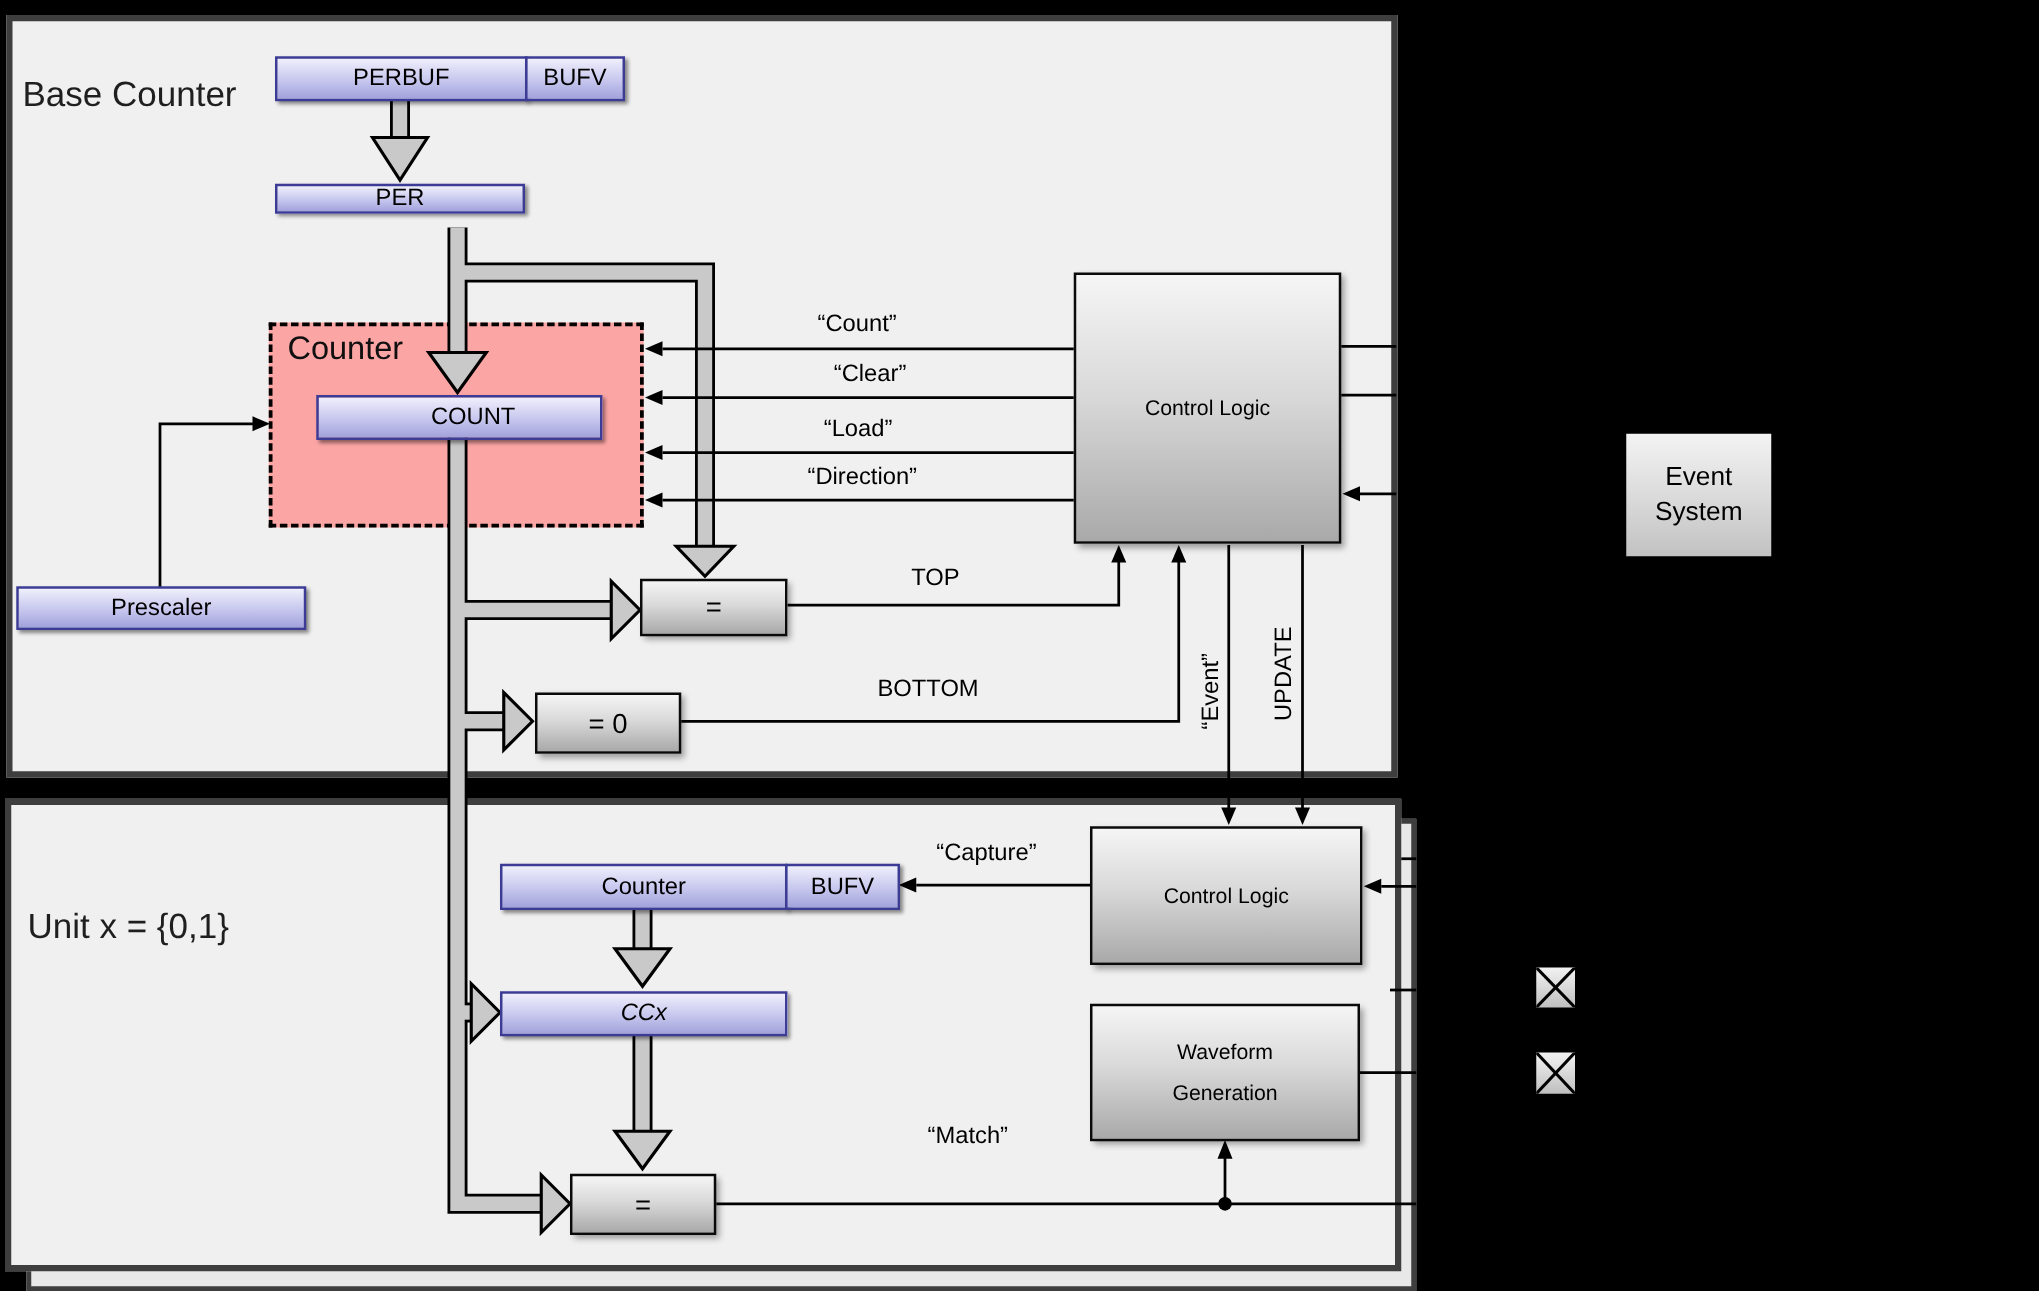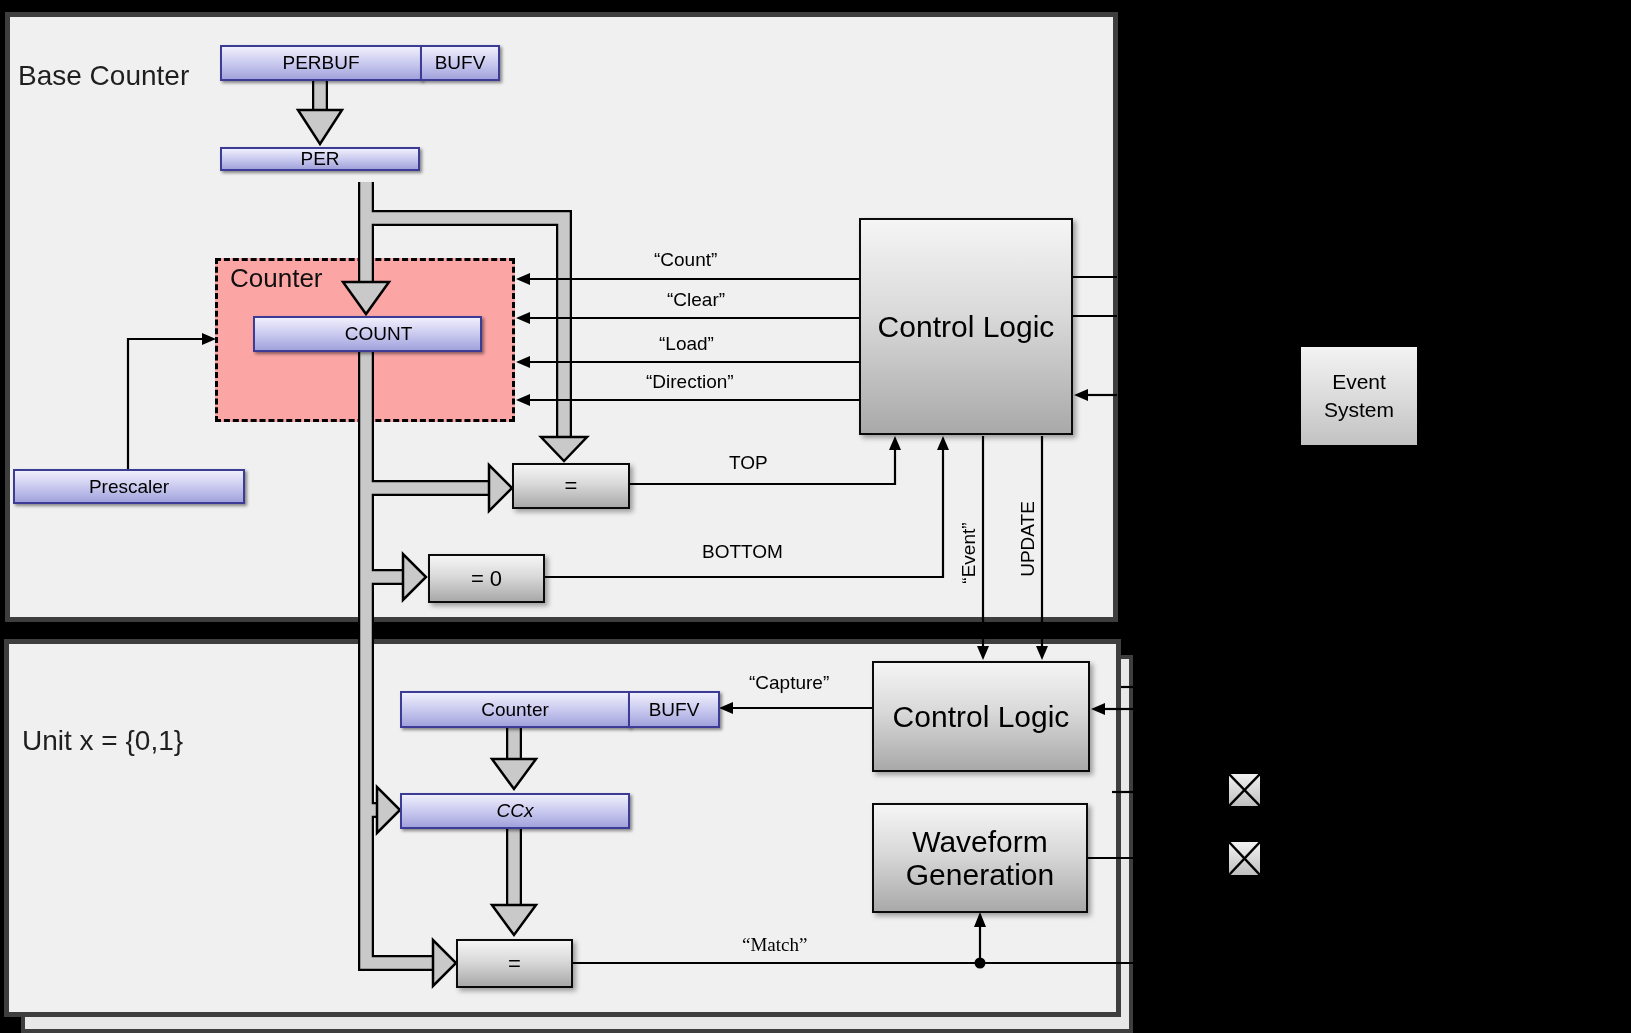--- a/index.html
+++ b/index.html
@@ -23,21 +23,21 @@
     box-shadow:2px 2px 3px rgba(0,0,0,0.45);
     display:flex;align-items:center;justify-content:center;
     font-size:19px;color:#000;
   }
   .gbox{
     position:absolute;box-sizing:border-box;z-index:4;
     background:linear-gradient(180deg,#f5f5f5 0%,#d9d9d9 45%,#a9a9a9 100%);
     border:2px solid #0a0a0a;
     box-shadow:3px 3px 5px rgba(0,0,0,0.35);
     display:flex;align-items:center;justify-content:center;text-align:center;
-    font-size:30px;color:#000;
+    font-size:17px;color:#000;
   }
   .cmp{font-size:22px;}
   .dashedbox{
     position:absolute;box-sizing:border-box;z-index:2;
     background:#fca5a5;border:3px dashed #000;text-align:right;
   }
   .dashedbox .grouplabel{
     position:absolute;left:12px;top:2px;font-size:26px;color:#101010;
   }
   .siglabel{
@@ -190,21 +190,21 @@
 <div class="gbox" style="left:872px;top:803px;width:216px;height:110px;line-height:33px;">
   <div>
     <div>Waveform</div>
     <div>Generation</div>
   </div>
 </div>
 
 <div class="gbox cmp" style="left:456px;top:939px;width:117px;height:49px;">=</div>
 
 <div class="siglabel" style="left:749px;top:672px;">“Capture”</div>
-<div class="siglabel" style="left:742px;top:934px;font-family:Liberation Serif, serif;">“Match”</div>
+<div class="siglabel" style="left:742px;top:898px;">“Match”</div>
 
 <div class="eventsys" style="left:1301px;top:347px;width:116px;height:98px;">
   <div>
     <div>Event</div>
     <div>System</div>
   </div>
 </div>
 
 <div class="pin" style="left:1229px;top:774px;width:31px;height:32px;">
   <svg width="31" height="32" viewBox="0 0 31 32">

